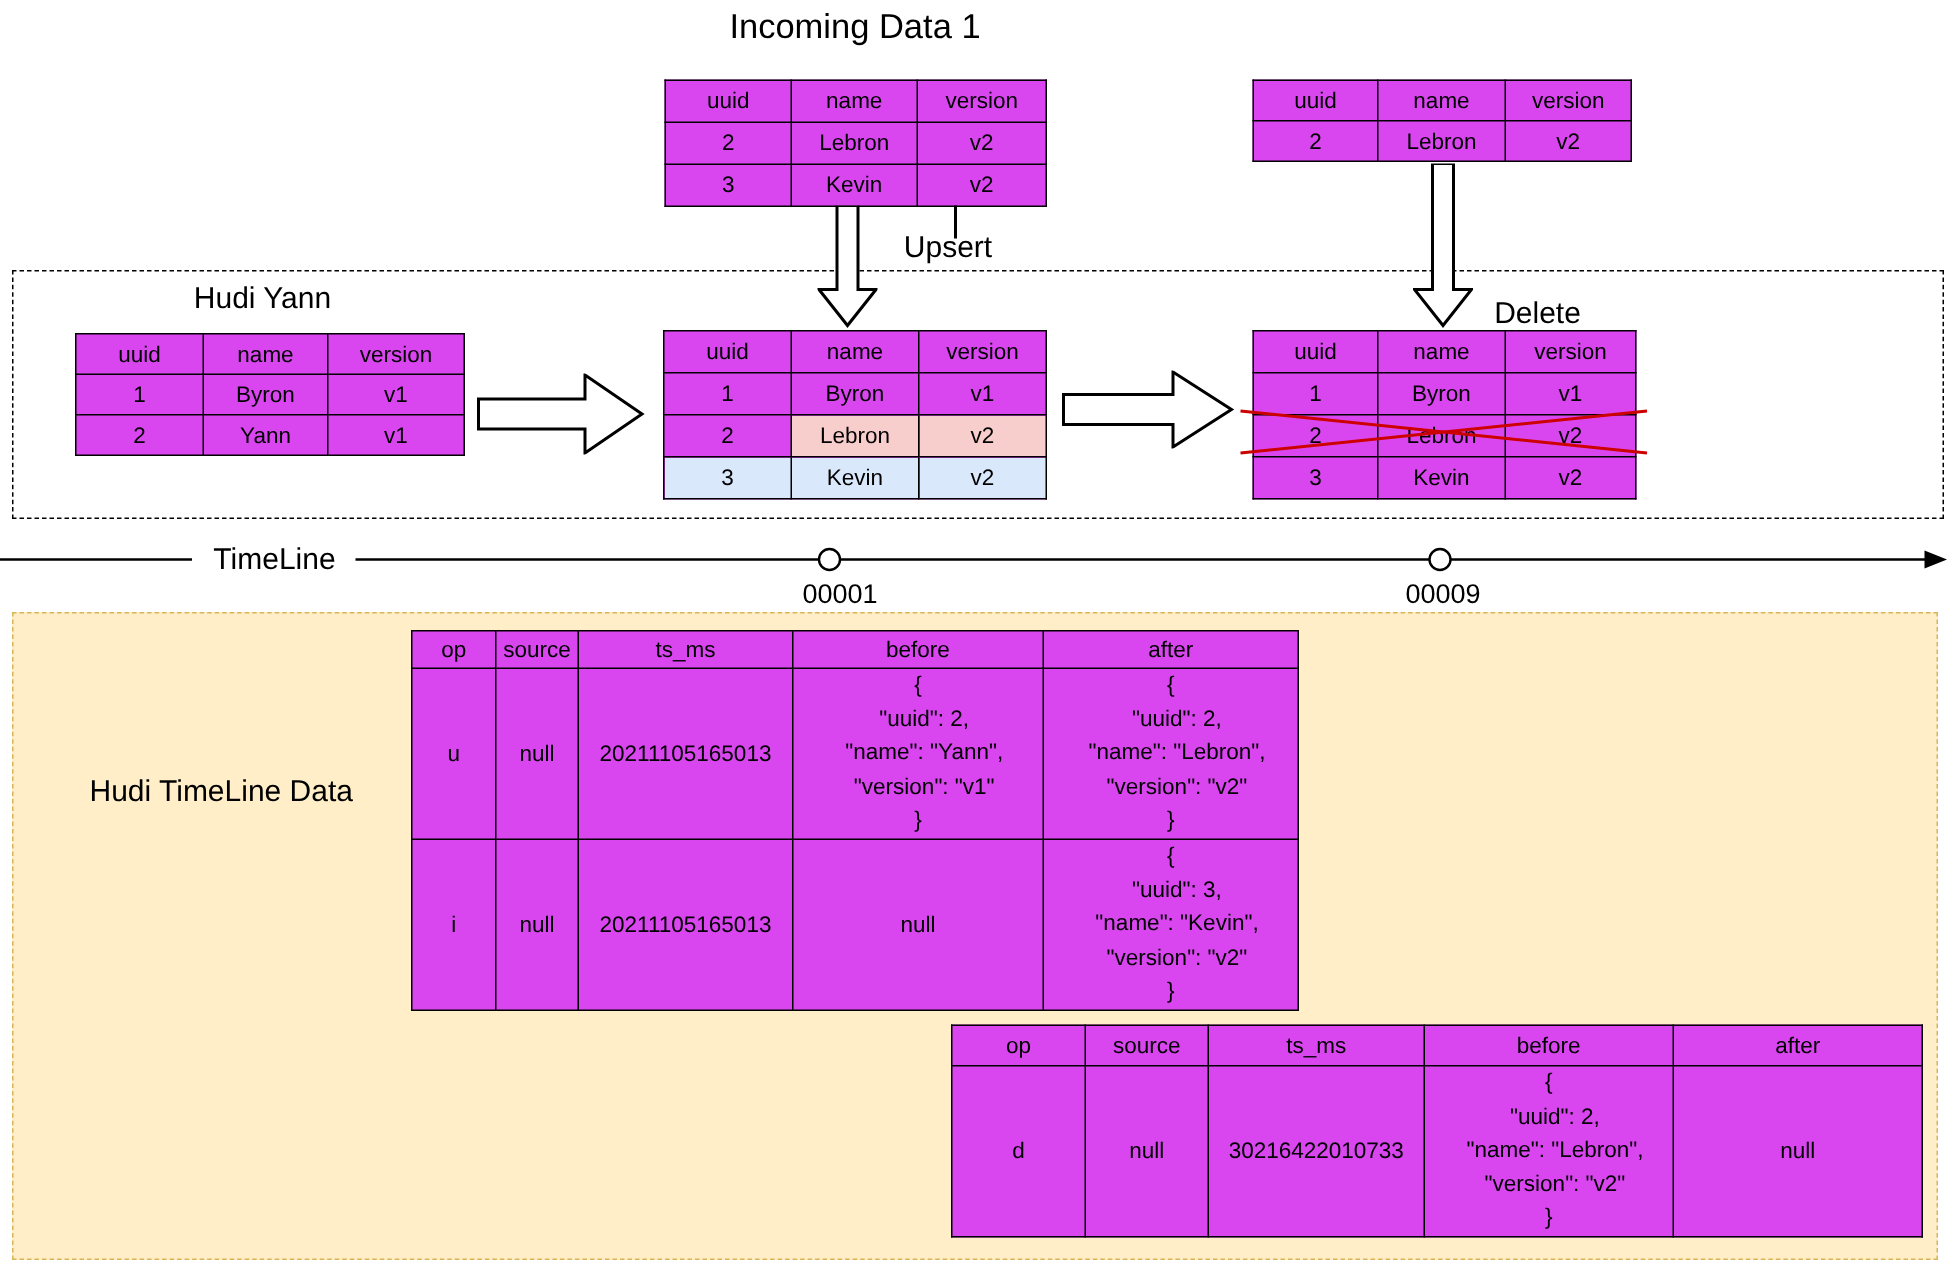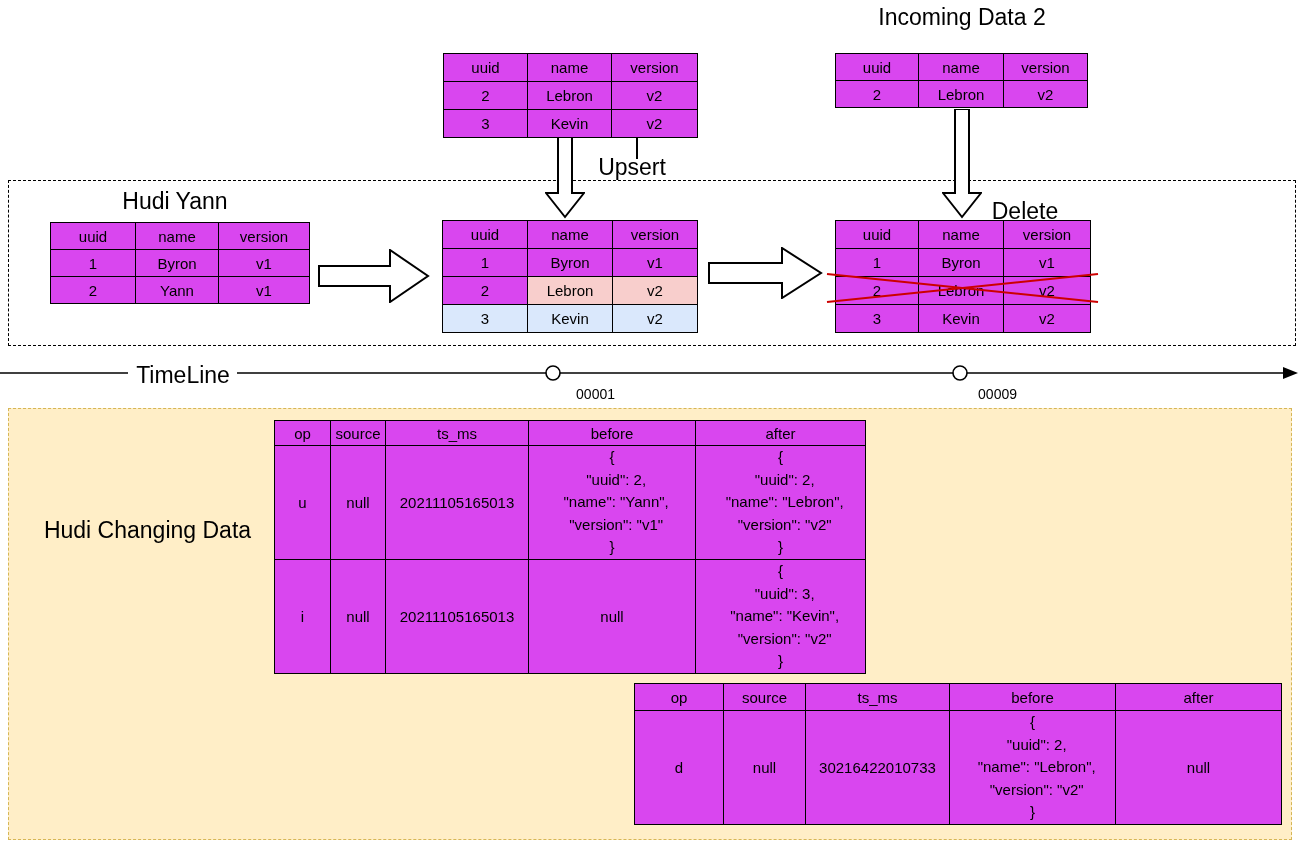--- a/index.html
+++ b/index.html
@@ -1,39 +1,39 @@
 <!DOCTYPE html>
 <html><head>
 <meta charset="utf-8">
 <style>
   html,body{margin:0;padding:0;background:#fff;}
   #canvas{position:relative;width:1306px;height:846px;background:#fff;overflow:hidden;
           font-family:"Liberation Sans", sans-serif;color:#000;}
   .title{position:absolute;font-size:23px;text-align:center;}
-  .lbl{position:absolute;font-size:23px;text-align:center;}
-  .small-lbl{position:absolute;font-size:14px;text-align:right;}
+  .lbl{position:absolute;font-size:20px;text-align:center;}
+  .small-lbl{position:absolute;font-size:18px;text-align:center;}
   table.dt{border-collapse:collapse;position:absolute;table-layout:fixed;background:#d946ef;}
   table.dt td{border:1.5px solid #000;text-align:center;vertical-align:middle;
               font-size:15px;padding:0;overflow:hidden;}
   td.json{text-align:left;white-space:pre;font-size:14.5px;line-height:1.5;padding:1px 4px;}
   td.pink{background:#f8cecc;border-color:#b85450;}
   td.blue{background:#dae8fc;border-color:#6c8ebf;}
   #hudi-box{position:absolute;left:8px;top:180px;width:1288px;height:166px;
             border:1.5px dashed #000;box-sizing:border-box;}
   #changing-box{position:absolute;left:8px;top:408px;width:1284px;height:432px;
             border:1.5px dashed #d6b656;background:#ffeec7;box-sizing:border-box;}
   .connector{position:absolute;width:1.5px;background:#000;}
   svg{position:absolute;display:block;}
 </style>
 </head>
 <body>
 
 <div id="canvas">
 
-  <div class="title" style="left:822px;top:4px;width:280px;">Incoming Data 2</div>
+  <div class="title" style="left:430px;top:4px;width:280px;">Incoming Data 1</div>
 
   <table class="dt" style="left:443px;top:53px;">
     <colgroup>
         <col style="width:84px">
         <col style="width:84px">
         <col style="width:86px">
       </colgroup>
     <tbody>
         <tr style="height:28px">
       <td>uuid</td>
@@ -190,21 +190,21 @@
     <line x1="237" y1="18" x2="1284" y2="18" stroke="#000" stroke-width="1.6"></line>
     <polygon points="1283,12 1298,18 1283,24" fill="#000"></polygon>
     <circle cx="553" cy="18" r="7" fill="#fff" stroke="#000" stroke-width="1.6"></circle>
     <circle cx="960" cy="18" r="7" fill="#fff" stroke="#000" stroke-width="1.6"></circle>
   </svg>
   <div class="lbl" style="left:128px;top:362px;width:110px;">TimeLine</div>
   <div class="small-lbl" style="left:505px;top:386px;width:110px;">00001</div>
   <div class="small-lbl" style="left:907px;top:386px;width:110px;">00009</div>
 
   <div id="changing-box"></div>
-  <div class="lbl" style="left:40px;top:517px;width:215px;">Hudi Changing Data</div>
+  <div class="lbl" style="left:40px;top:517px;width:215px;">Hudi TimeLine Data</div>
 
   <table class="dt" style="left:274px;top:420px;">
     <colgroup>
         <col style="width:56px">
         <col style="width:55px">
         <col style="width:143px">
         <col style="width:167px">
         <col style="width:170px">
       </colgroup>
     <tbody>

